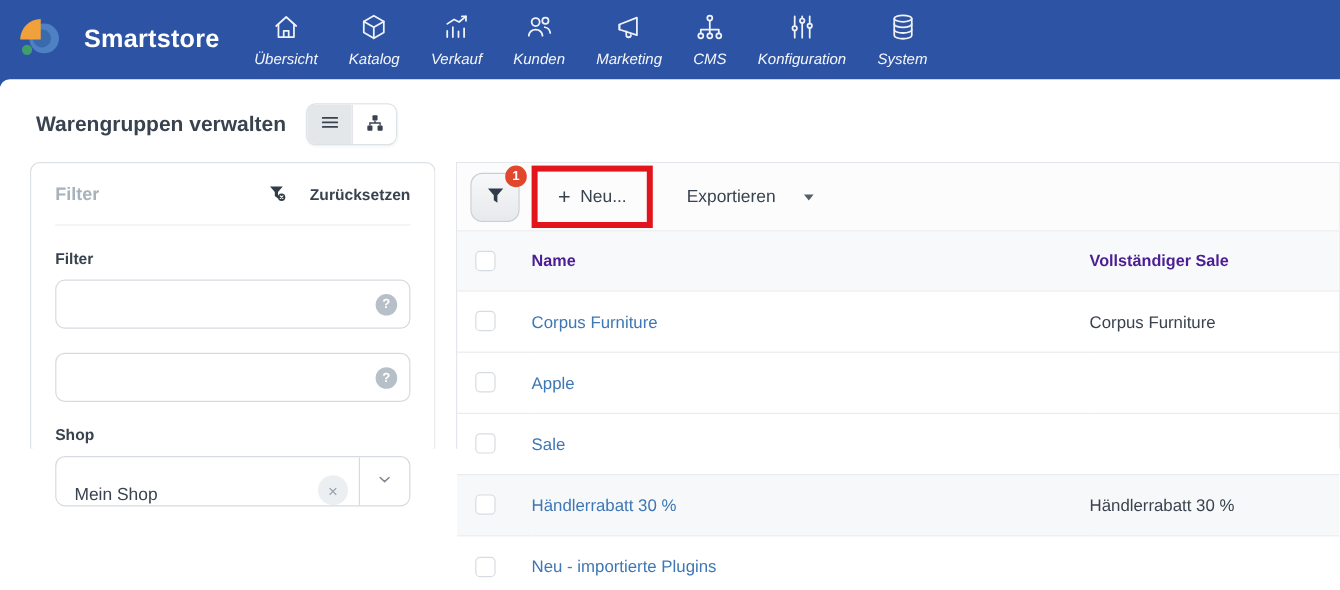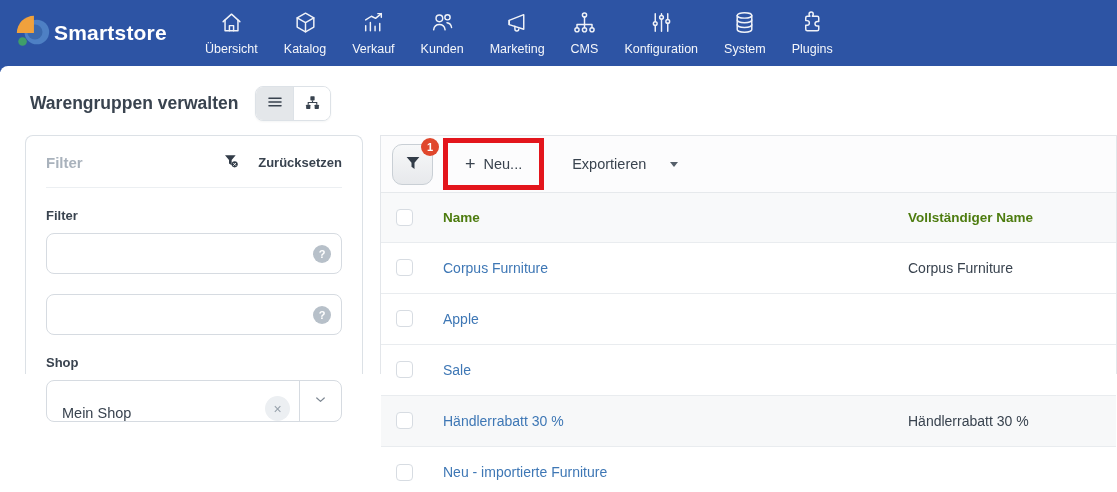--- a/index.html
+++ b/index.html
@@ -8,29 +8,29 @@
     width:1117px; height:492px; overflow:hidden;
     background:#fff; color:#39434f;
     font-family:"Liberation Sans", sans-serif;
     font-size:14px;
   }
   
   .topbar {
     height:72px; background:var(--topbar,#2d54a4);
     display:flex; align-items:center; padding:0 0 6px 14px;
   }
-  .brand { display:flex; align-items:center; gap:2px; min-width:162px; cursor:pointer; }
+  .brand { display:flex; align-items:center; gap:18px; min-width:162px; cursor:pointer; }
   .brand-name { color:#fff; font-size:21px; font-weight:700; letter-spacing:.2px; }
   .nav { display:flex; margin-left:16px; }
   .nav-item {
     display:flex; flex-direction:column; align-items:center; gap:4px;
     padding:0 13px; color:#fff; cursor:pointer;
   }
   .nav-item svg { width:25px; height:25px; opacity:.93; }
-  .nav-label { font-size:12.5px; opacity:.95; white-space:nowrap; }
+  .nav-label { font-size:12.5px; opacity:.95; white-space:nowrap;font-style:italic; }
   
   .content {
     position:relative; background:#fff; margin-top:-6px;
     border-top-left-radius:8px; height:306px;
   }
   .page-head { display:flex; align-items:center; gap:17px; padding:20px 30px 14px 30px; }
   .page-title { font-size:17.5px; font-weight:700; }
   .view-toggle {
     display:flex; border:1px solid #dde2e7; border-radius:8px; overflow:hidden;
     background:#fff; box-shadow:0 1px 2px rgba(40,50,60,.05);
@@ -87,21 +87,21 @@
   }
   .plus { font-size:18px; line-height:1; }
   .export-btn {
     display:flex; align-items:center; gap:24px; padding:0 10px; margin-left:8px;
     font-size:14.5px; color:#39434f; background:none; border:none; cursor:pointer; font-family:inherit;
   }
   .caret-down { width:0; height:0; border-left:4px solid transparent; border-right:4px solid transparent; border-top:5px solid #555f6a; }
   
   table { width:100%; border-collapse:collapse; table-layout:fixed; }
   thead tr { background:#f8f9fa; }
-  th { text-align:left; font-size:13.5px; font-weight:700; height:49px; padding:0; color:#4d7c0f; }
+  th { text-align:left; font-size:13.5px; font-weight:700; height:49px; padding:0; color:#4c1d95; }
   td { height:51px; font-size:14px; border-top:1px solid #e9ecef; padding:0; }
   thead td, thead th { border-top:none; }
   .cell-check { padding-left:15px; }
   tr.hl { background:#f7f8f9; }
   a.row-link { color:var(--link,#3e77b5); text-decoration:none; cursor:pointer; }
   .full-name { color:#39434f; }
   .checkbox { display:inline-block; width:17px; height:17px; border:1px solid #d7dce2; border-radius:4px; background:#fff; cursor:pointer; vertical-align:middle; }
 </style>
 </head>
 <body>
@@ -194,28 +194,20 @@
     </div>
     <div class="nav-item">
       <span>
         <svg viewBox="0 0 24 24" fill="none" stroke="#fff" stroke-width="1.4" stroke-linecap="round" stroke-linejoin="round" width="25" height="25">
             <ellipse cx="12" cy="5.2" rx="7" ry="2.6"></ellipse>
             <path d="M5 5.2v13.6c0 1.4 3.1 2.6 7 2.6s7-1.2 7-2.6V5.2"></path>
             <path d="M5 9.7c0 1.4 3.1 2.6 7 2.6s7-1.2 7-2.6M5 14.2c0 1.4 3.1 2.6 7 2.6s7-1.2 7-2.6"></path>
           </svg>
       </span>
       <span class="nav-label">System</span>
-    </div>
-    <div class="nav-item">
-      <span>
-        <svg viewBox="0 0 24 24" fill="none" stroke="#fff" stroke-width="1.4" stroke-linecap="round" stroke-linejoin="round" width="25" height="25">
-            <path d="M9.5 6c0-.3-.2-.6-.4-.9-.3-.3-.4-.7-.4-1.1 0-1.1.9-2 2-2s2 .9 2 2c0 .4-.1.8-.4 1.1-.2.3-.4.6-.4.9h4.6c.8 0 1.5.7 1.5 1.5v3.5h-1.4c-1.2 0-2.2 1-2.2 2.2s1 2.2 2.2 2.2H18v3.1c0 .8-.7 1.5-1.5 1.5H7c-.8 0-1.5-.7-1.5-1.5v-3.9h1.3c1.2 0 2.2-1 2.2-2.2S8 10.2 6.8 10.2H5.5V7.5C5.5 6.7 6.2 6 7 6z"></path>
-          </svg>
-      </span>
-      <span class="nav-label">Plugins</span>
     </div>
   </div>
 </div>
 
 <div class="content">
 
   <div class="page-head">
     <div class="page-title">Warengruppen verwalten</div>
     <div class="view-toggle">
       <button class="vt-btn active">
@@ -315,21 +307,21 @@
       <table>
         <colgroup>
             <col style="width:62px">
             <col style="width:465px">
             <col>
           </colgroup>
         <thead>
           <tr>
             <th class="cell-check"><span class="checkbox"></span></th>
             <th>Name</th>
-            <th>Vollständiger Name</th>
+            <th>Vollständiger Sale</th>
           </tr>
         </thead>
         <tbody>
 
             <tr>
               <td class="cell-check"><span class="checkbox"></span></td>
               <td><a class="row-link">Corpus Furniture</a></td>
               <td><span class="full-name">Corpus Furniture</span></td>
             </tr>
 
@@ -346,21 +338,21 @@
             </tr>
 
             <tr class="hl">
               <td class="cell-check"><span class="checkbox"></span></td>
               <td><a class="row-link">Händlerrabatt 30 %</a></td>
               <td><span class="full-name">Händlerrabatt 30 %</span></td>
             </tr>
 
             <tr>
               <td class="cell-check"><span class="checkbox"></span></td>
-              <td><a class="row-link">Neu - importierte Furniture</a></td>
+              <td><a class="row-link">Neu - importierte Plugins</a></td>
               <td><span class="full-name"></span></td>
             </tr>
           </tbody>
       </table>
     </div>
 
   </div>
 </div>
 
 </body></html>

